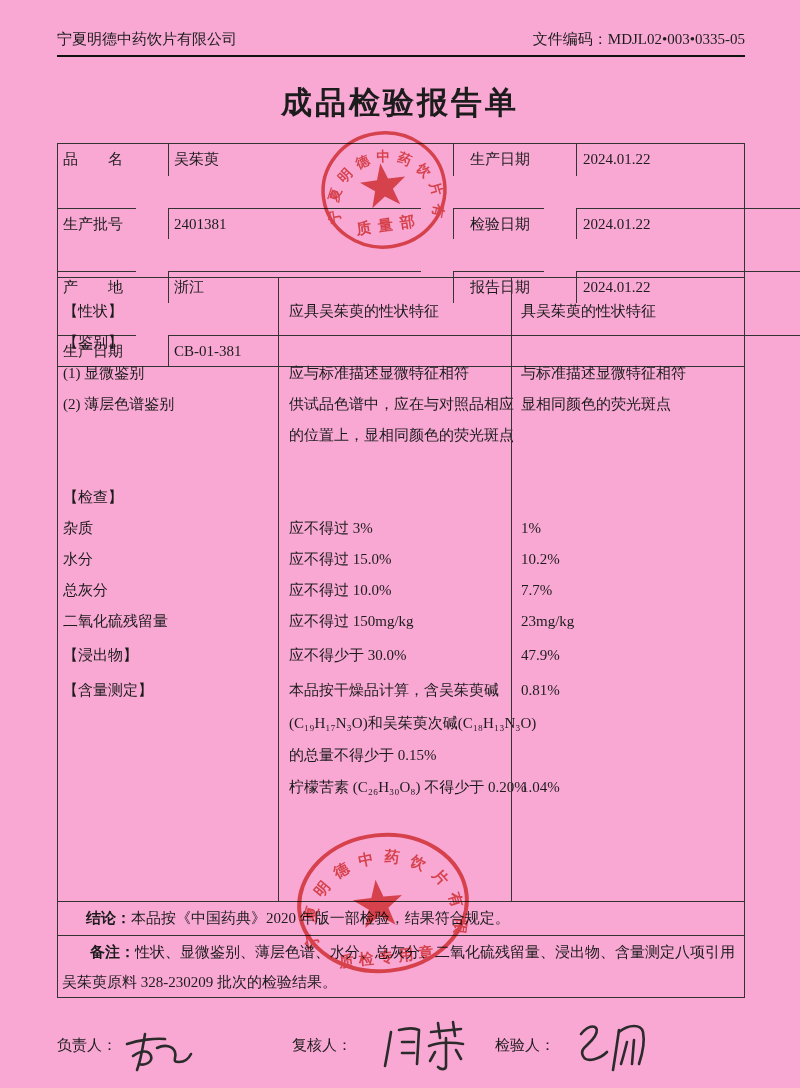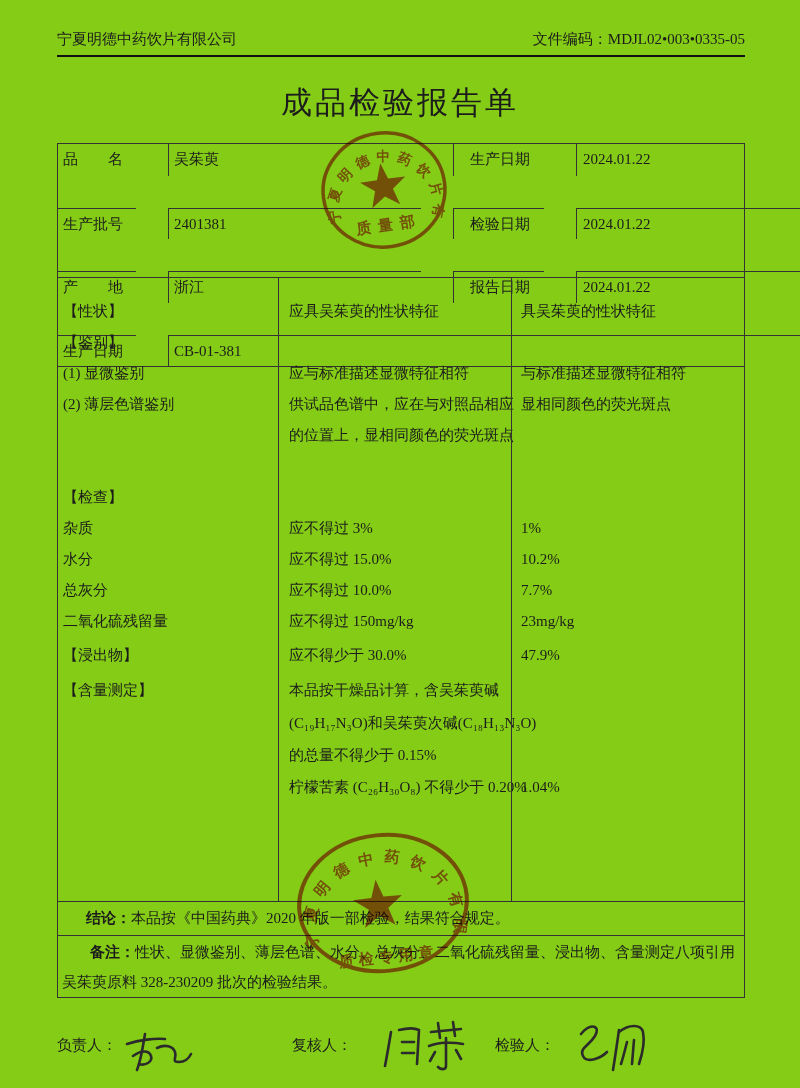--- a/index.html
+++ b/index.html
@@ -1,24 +1,24 @@
 <!DOCTYPE html>
 <html><head>
 <meta charset="utf-8">
 <style>
   html,body{margin:0;padding:0;background:#fff;}
-  .page{position:relative;width:800px;height:1088px;background:#84cc16;
+  .page{position:relative;width:800px;height:1088px;background:#f9a8d4;
         font-family:"Liberation Serif", serif;color:#1c1c1c;overflow:hidden;}
 
   
   .hdr{position:absolute;top:28px;left:57px;width:688px;display:flex;
        justify-content:space-between;font-size:15px;line-height:22px;}
   .hdr-rule{position:absolute;top:55px;left:57px;width:688px;height:2px;background:#111;}
   .title{position:absolute;top:82px;left:0;width:800px;text-align:center;
-         font-size:31px;font-weight:normal;letter-spacing:3px;}
+         font-size:31px;font-weight:bold;letter-spacing:3px;}
 
   
   .t1{position:absolute;top:143px;left:57px;width:688px;border:1px solid #333;
       box-sizing:border-box;display:grid;grid-template-columns:78px 253px 91px 264px;
       grid-auto-rows:31.5px;font-size:15px;gap:32px;}
   .t1 .c{box-sizing:border-box;line-height:31.5px;white-space:nowrap;overflow:hidden;
          padding-left:5px;}
   .t1 .bt{border-top:1px solid #333;}
   .t1 .bl{border-left:1px solid #333;}
   .t1 .lab2{padding-left:16px;}
@@ -152,20 +152,21 @@
       <div class="ic3">23mg/kg</div>
     </div>
     <div class="t2row" style="height:36px">
       <div class="ic1">【浸出物】</div>
       <div class="ic2">应不得少于 30.0%</div>
       <div class="ic3">47.9%</div>
     </div>
     <div class="t2row" style="height:34px">
       <div class="ic1">【含量测定】</div>
       <div class="ic2">本品按干燥品计算，含吴茱萸碱</div>
+      <div class="ic3">0.81%</div>
     </div>
     <div class="t2row" style="height:32px">
       <div class="ic1"></div>
       <div class="ic2">(C₁₉H₁₇N₃O)和吴茱萸次碱(C₁₈H₁₃N₃O)</div>
       <div class="ic3"></div>
     </div>
     <div class="t2row" style="height:32px">
       <div class="ic1"></div>
       <div class="ic2">的总量不得少于 0.15%</div>
       <div class="ic3"></div>

